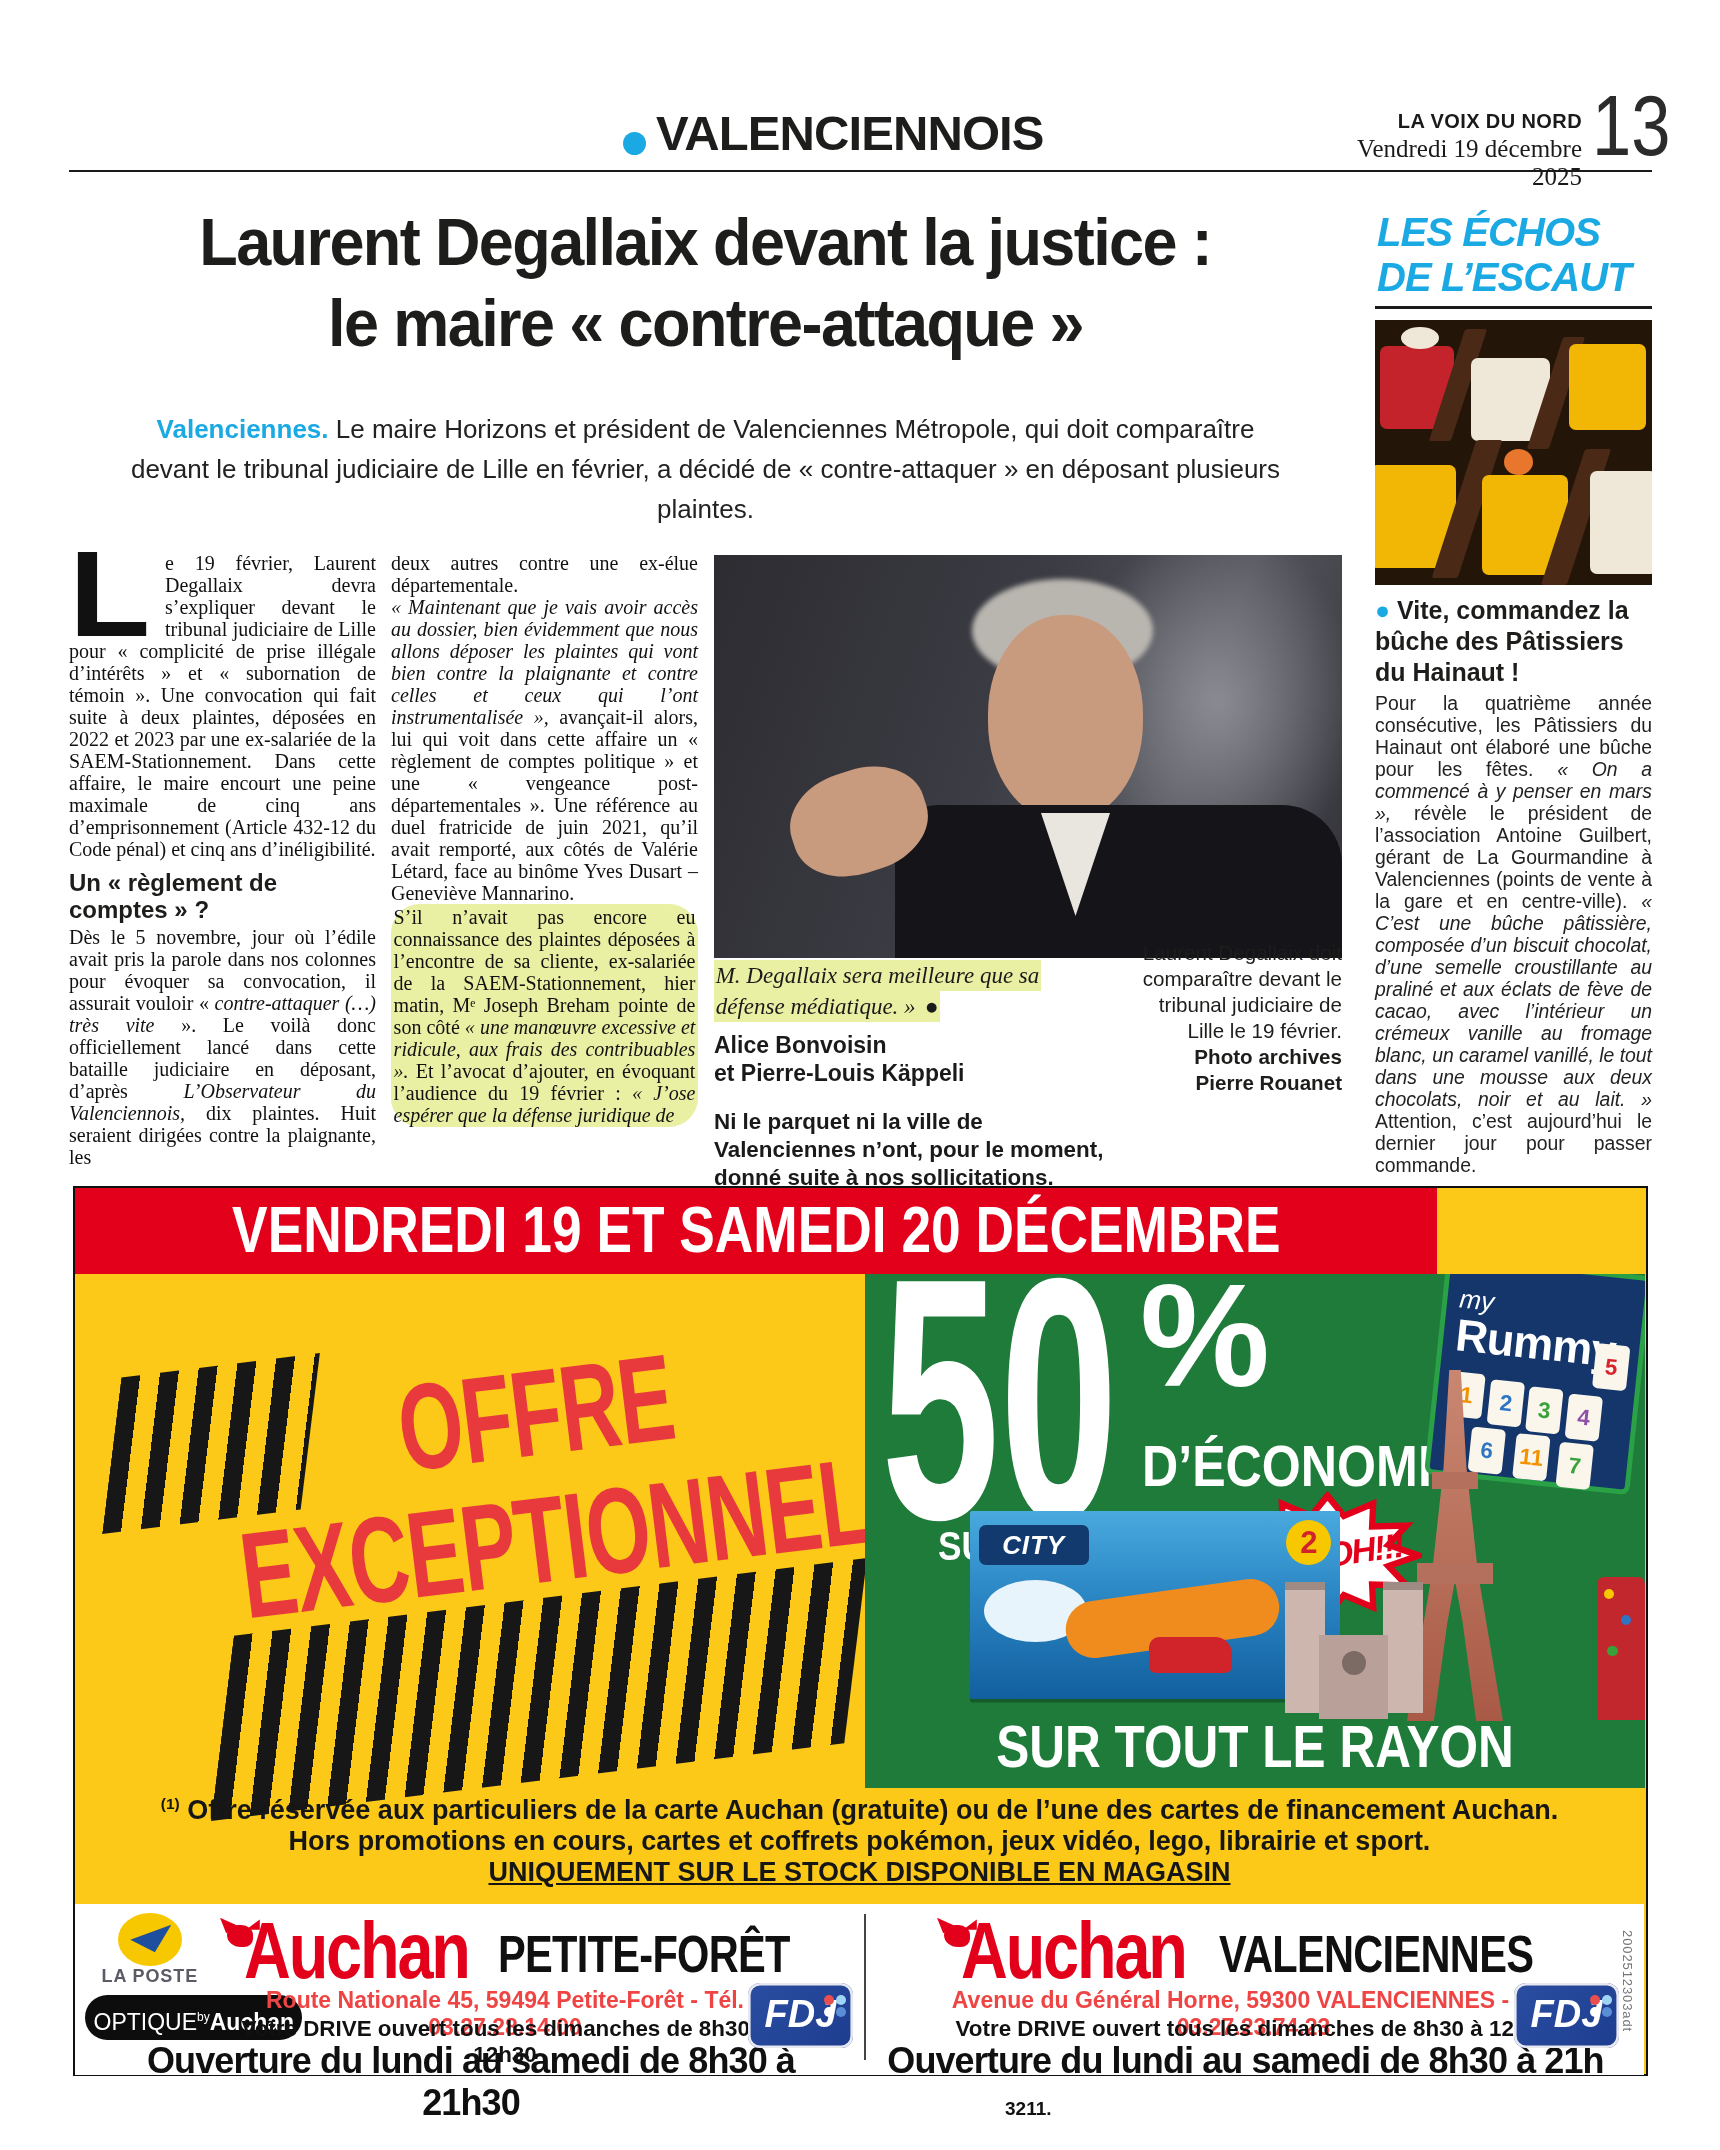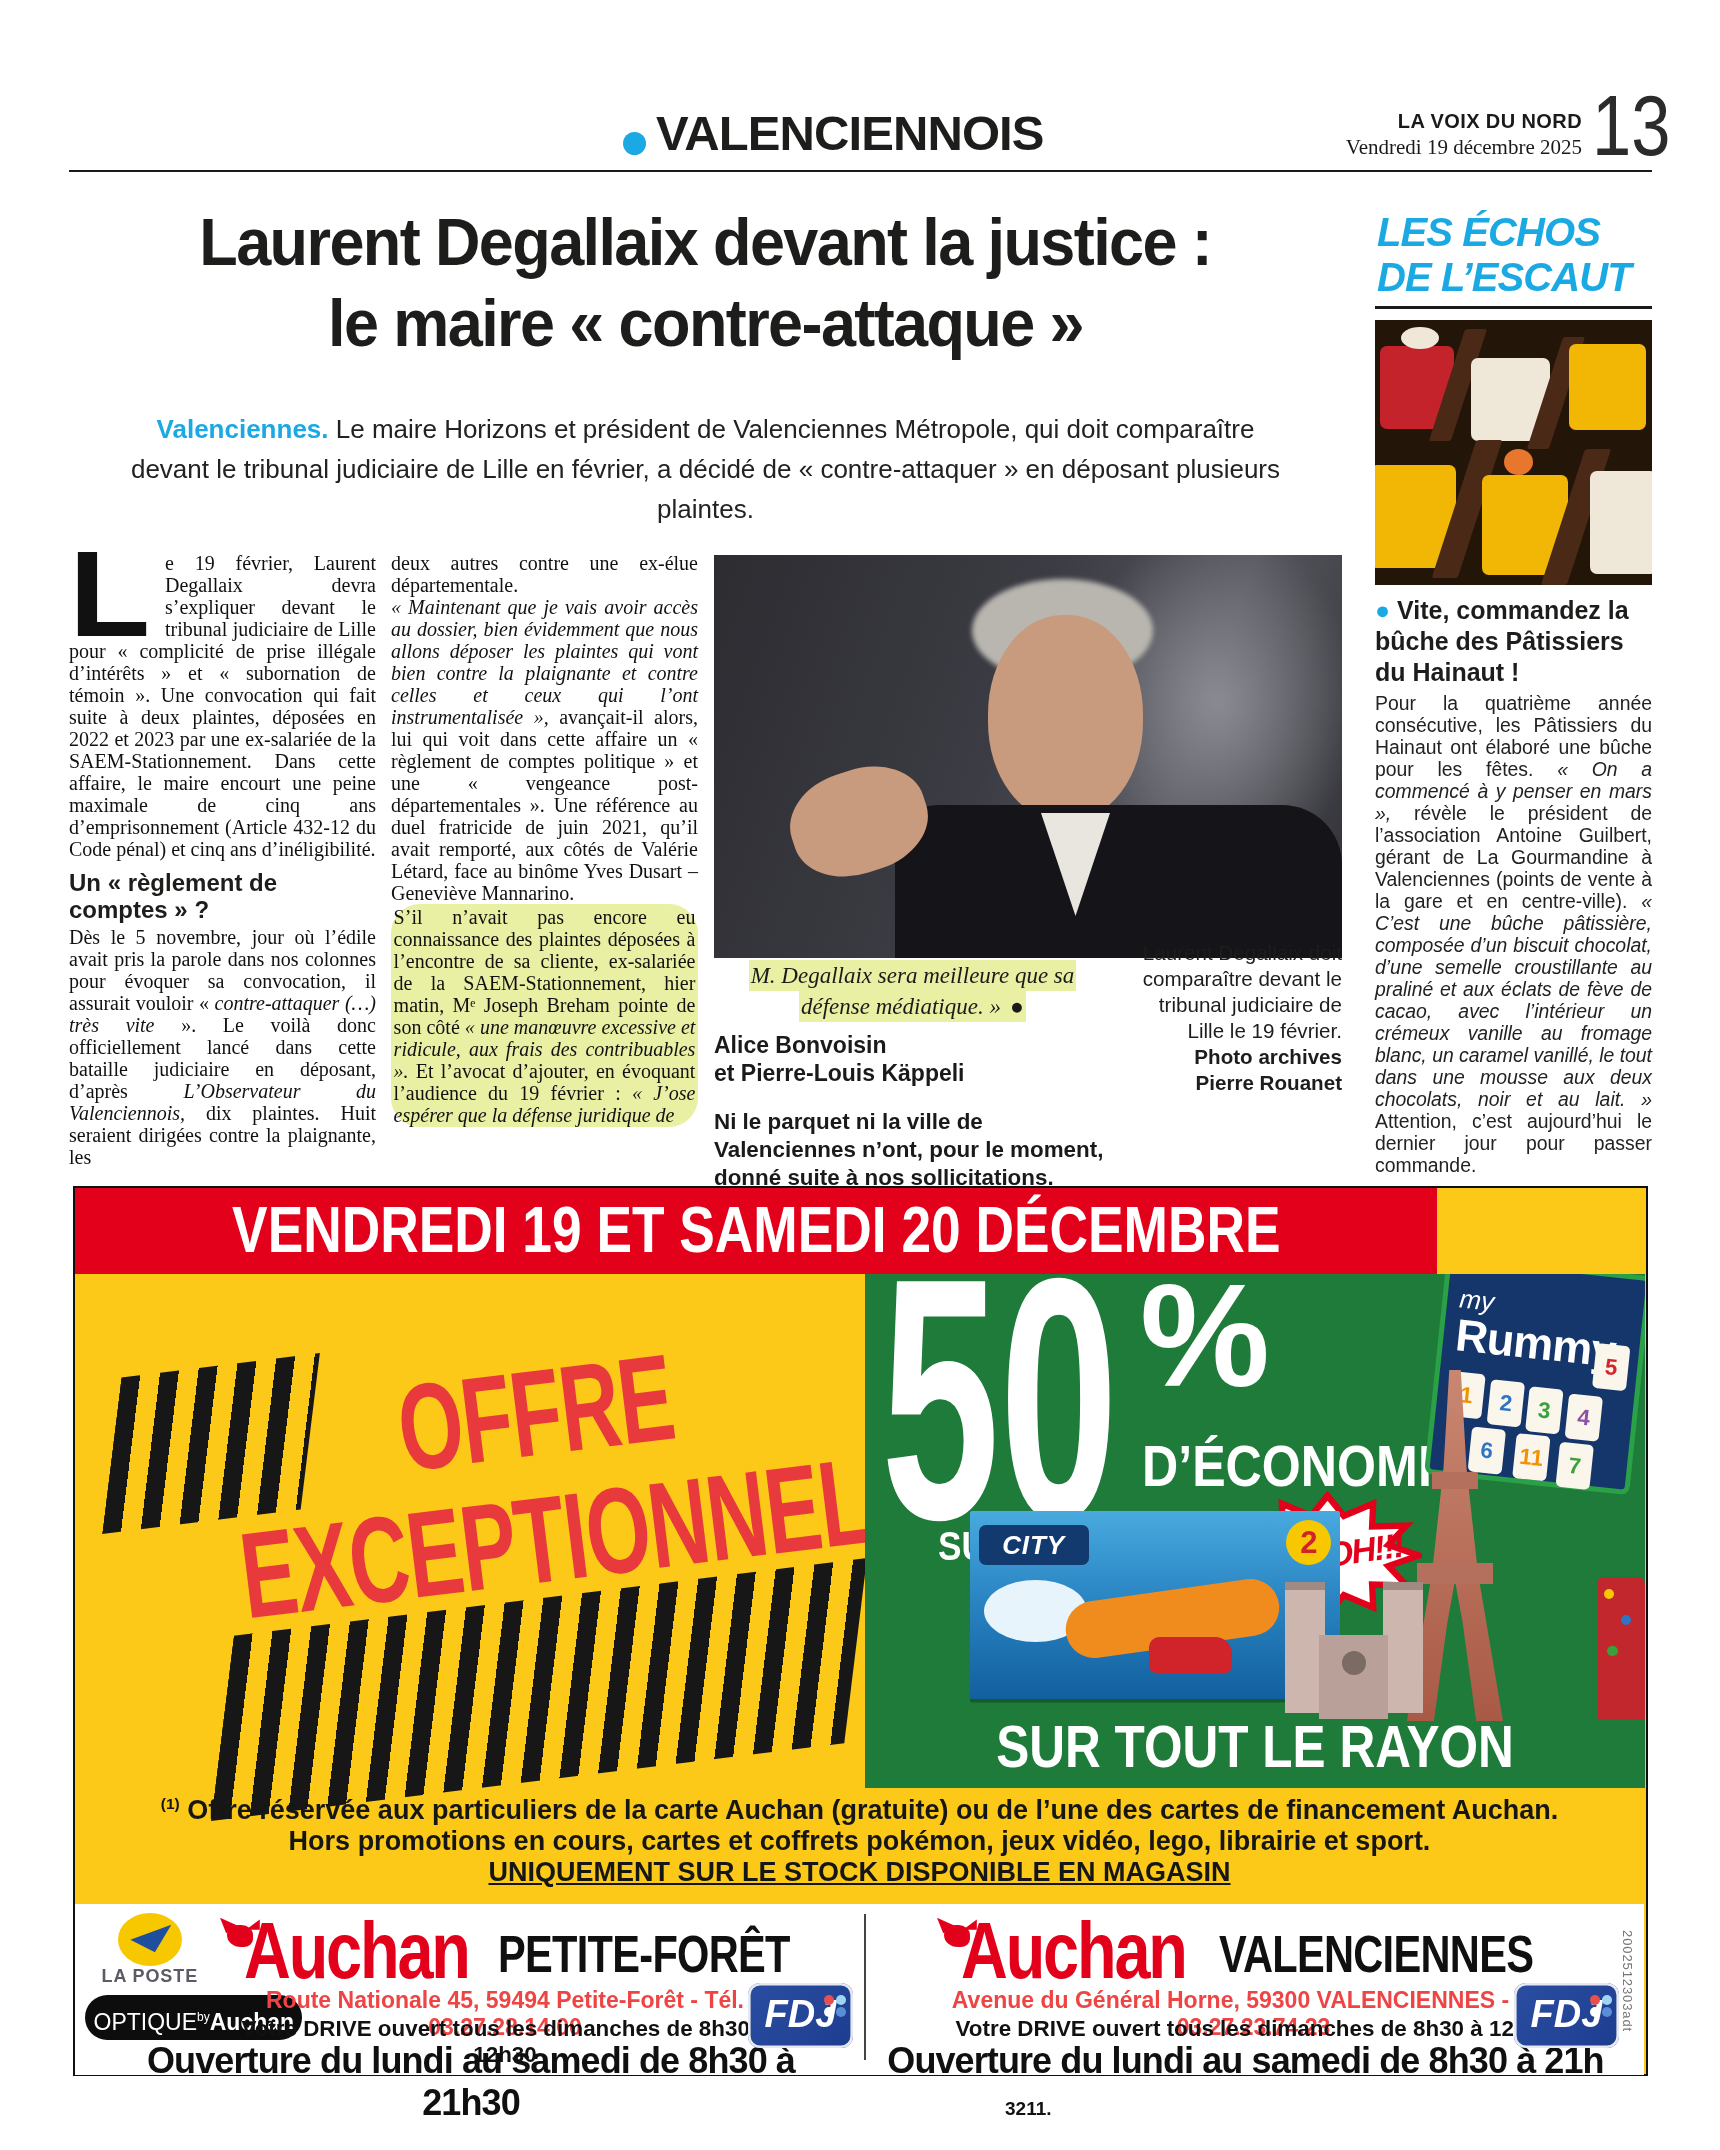--- a/index.html
+++ b/index.html
@@ -5,21 +5,21 @@
   * { margin:0; padding:0; box-sizing:border-box; }
   html,body { width:1721px; height:2151px; }
   body { position:relative; background:#fff; font-family:"Liberation Sans",sans-serif; color:#1a1a1a; overflow:hidden; }
   .abs { position:absolute; }
 
   
   .mast-dot { width:23px; height:23px; border-radius:50%; background:#1ba9e3; }
   .mast-section { font-size:49px; font-weight:bold; letter-spacing:-0.9px; color:#1d1d1b; }
   .mast-right { width:267px; text-align:right; }
   .mast-paper { font-size:20px; font-weight:bold; letter-spacing:0.4px; }
-  .mast-date { font-family:"Liberation Serif",serif; font-size:21px; margin-top:1.7px; }
+  .mast-date { font-family:"Liberation Serif",serif; font-size:25px; margin-top:1.7px; }
   .mast-page { font-size:86px; font-weight:400; color:#2b2b2b; transform:scaleX(.82); transform-origin:left top; }
   .mast-rule { width:1583px; height:1.7px; background:#1a1a1a; }
 
   
   .headline { width:1273px; text-align:center; font-weight:bold; font-size:67px; color:#1d1d1b; }
   .headline > span { display:inline-block; transform:scaleX(.94); transform-origin:center; letter-spacing:-1.7px; }
   .lead { width:1153px; text-align:center; font-size:26px; line-height:40px; color:#222; }
   .lead-tag { color:#1ba9e3; font-weight:bold; }
 
   
@@ -162,21 +162,21 @@
 
 <div class="abs photo-main" style="left:714px; top:555px;">
   <div class="pm-glow"></div>
   <div class="pm-hair"></div>
   <div class="pm-face"></div>
   <div class="pm-suit"></div>
   <div class="pm-shirt"></div>
   <div class="pm-hand"></div>
 </div>
 
-<div class="abs cont-hl it" style="left:714px; top:960px;text-align:center;">
+<div class="abs cont-hl it" style="left:714px; top:960px;">
   <span class="hlspan">M. Degallaix sera meilleure que sa défense médiatique. »</span><span class="hlspan" style="font-style:normal;"> ●</span>
 </div>
 <div class="abs authors" style="left:714px; top:1031px;">
   <div>Alice Bonvoisin</div>
   <div>et Pierre-Louis Käppeli</div>
 </div>
 <div class="abs credit" style="left:1117px; top:940px;">
   <div>Laurent Degallaix doit comparaître devant le tribunal judiciaire de Lille le 19 février.</div>
   <div class="credit-b">Photo archives</div>
   <div class="credit-b">Pierre Rouanet</div>

